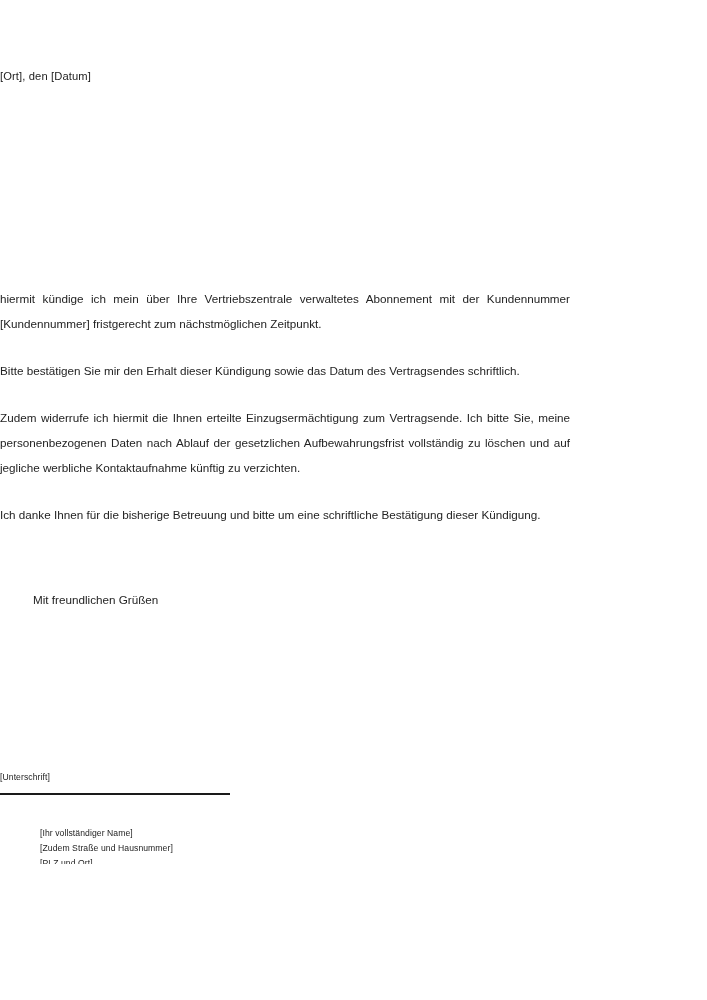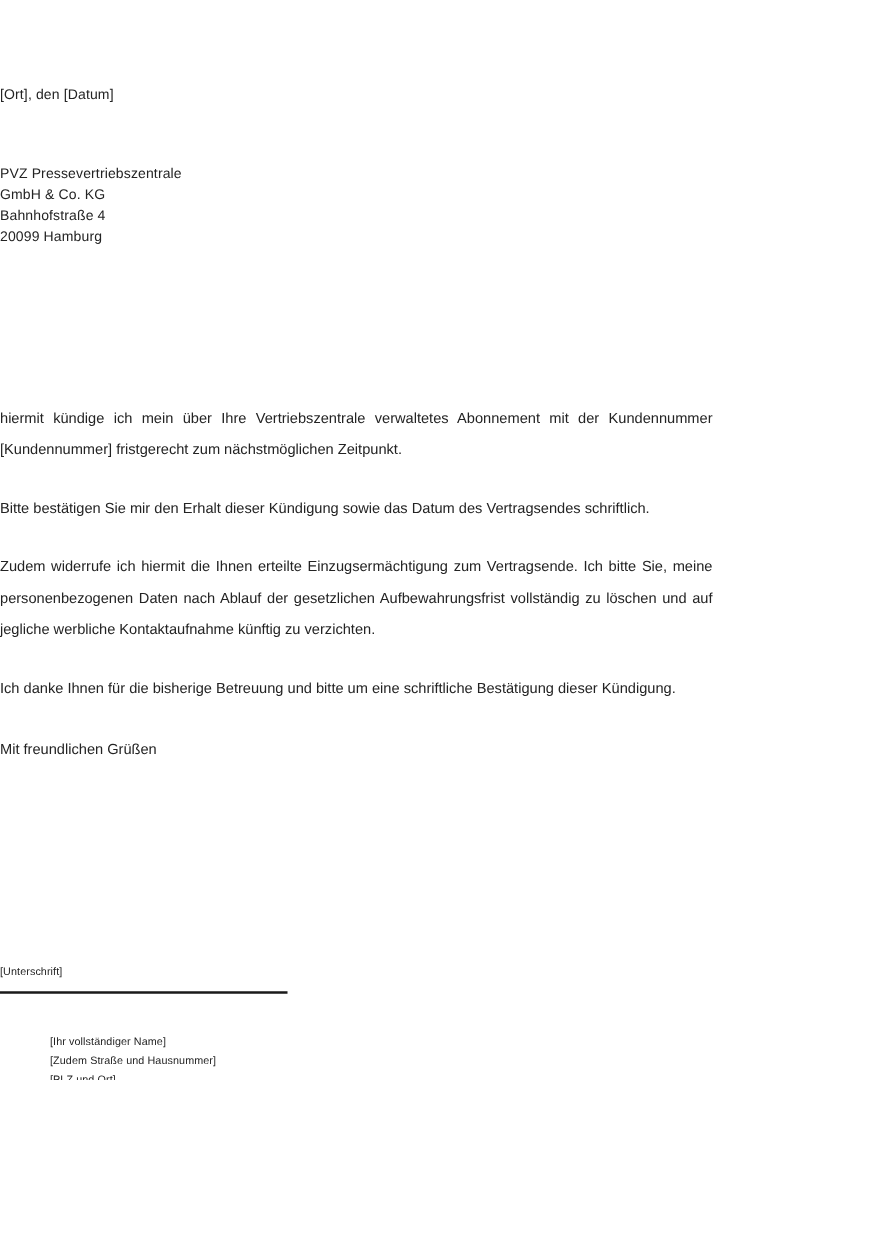--- a/index.html
+++ b/index.html
@@ -57,40 +57,40 @@
     line-height: 25px;
     white-space: nowrap;
   }
 
   
   .body-block {
     position: absolute;
     top: 286px;
     left: 0;
     width: 570px;
-    margin-top: 36px;
   }
   .para {
     font-size: 11.7px;
     line-height: 25px;
     text-align: justify;
     text-justify: inter-word;
     margin: 0 0 22px 0;
     hyphens: none;
   }
   .para:last-child { margin-bottom: 0; }
 
   
   .closing {
     position: absolute;
     top: 587px;
     left: 0;
     font-size: 11.7px;
     line-height: 25px;
     white-space: nowrap;
+    padding-left: 33px;
   }
 
   
   .signature-label {
     position: absolute;
     top: 771px;
     left: 0;
     font-size: 8.6px;
     line-height: 13px;
     letter-spacing: 0.01em;
@@ -120,26 +120,20 @@
     white-space: nowrap;
   }
 </style>
 </head>
 <body>
 
 <div class="page">
 
   <div class="date-line">[Ort], den [Datum]</div>
 
-  <div class="recipient">
-    <span class="addr-line">PVZ Pressevertriebszentrale</span>
-    <span class="addr-line">GmbH &amp; Co. KG</span>
-    <span class="addr-line">Bahnhofstraße 4</span>
-    <span class="addr-line">20099 Hamburg</span>
-  </div>
 
 
   <div class="body-block">
     <p class="para">hiermit kündige ich mein über Ihre Vertriebszentrale verwaltetes Abonnement mit der Kundennummer [Kundennummer] fristgerecht zum nächstmöglichen Zeitpunkt.</p>
     <p class="para">Bitte bestätigen Sie mir den Erhalt dieser Kündigung sowie das Datum des Vertragsendes schriftlich.</p>
     <p class="para">Zudem widerrufe ich hiermit die Ihnen erteilte Einzugsermächtigung zum Vertragsende. Ich bitte Sie, meine personenbezogenen Daten nach Ablauf der gesetzlichen Aufbewahrungsfrist vollständig zu löschen und auf jegliche werbliche Kontaktaufnahme künftig zu verzichten.</p>
     <p class="para">Ich danke Ihnen für die bisherige Betreuung und bitte um eine schriftliche Bestätigung dieser Kündigung.</p>
   </div>
 
   <div class="closing">Mit freundlichen Grüßen</div>

